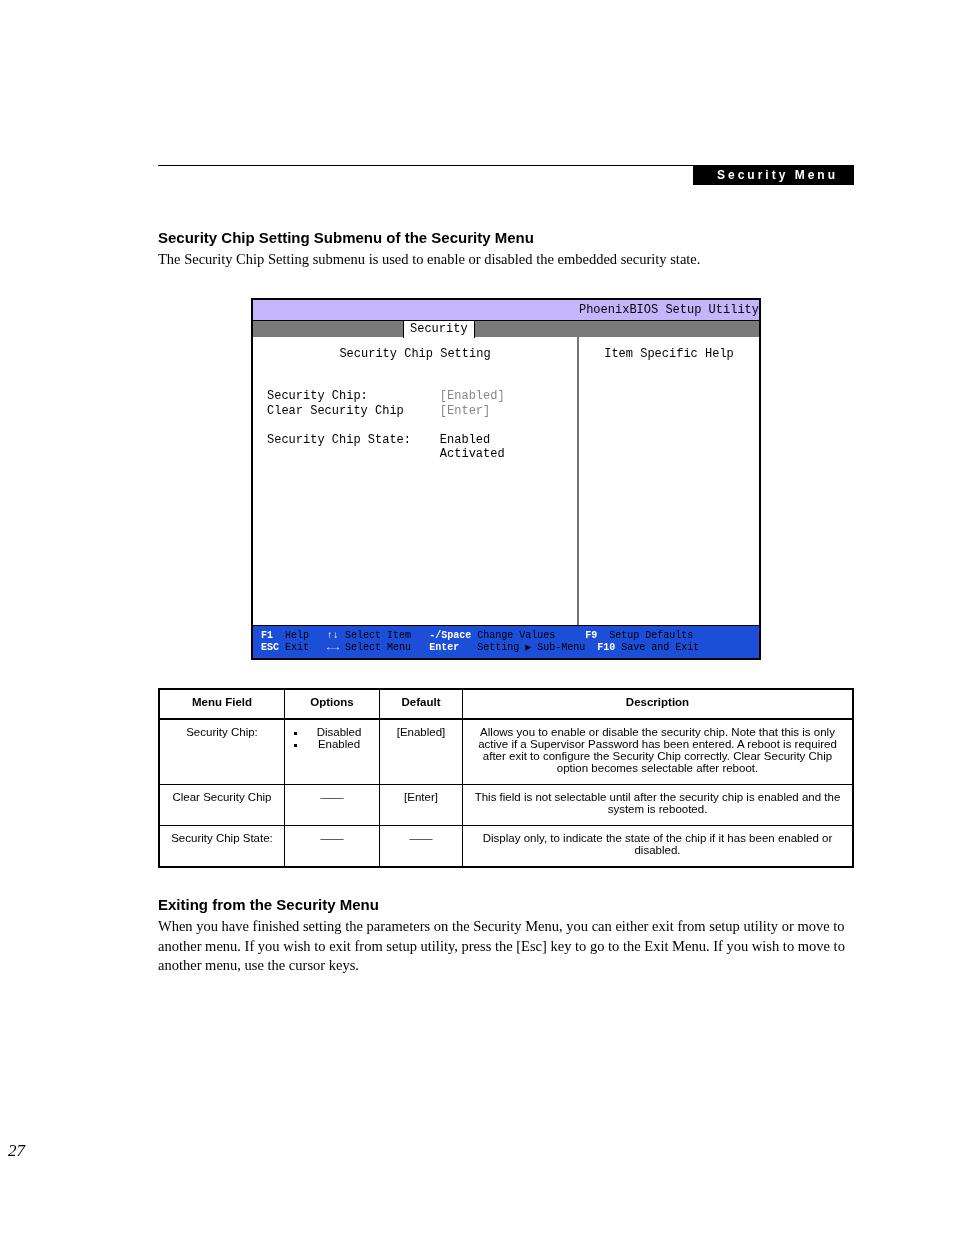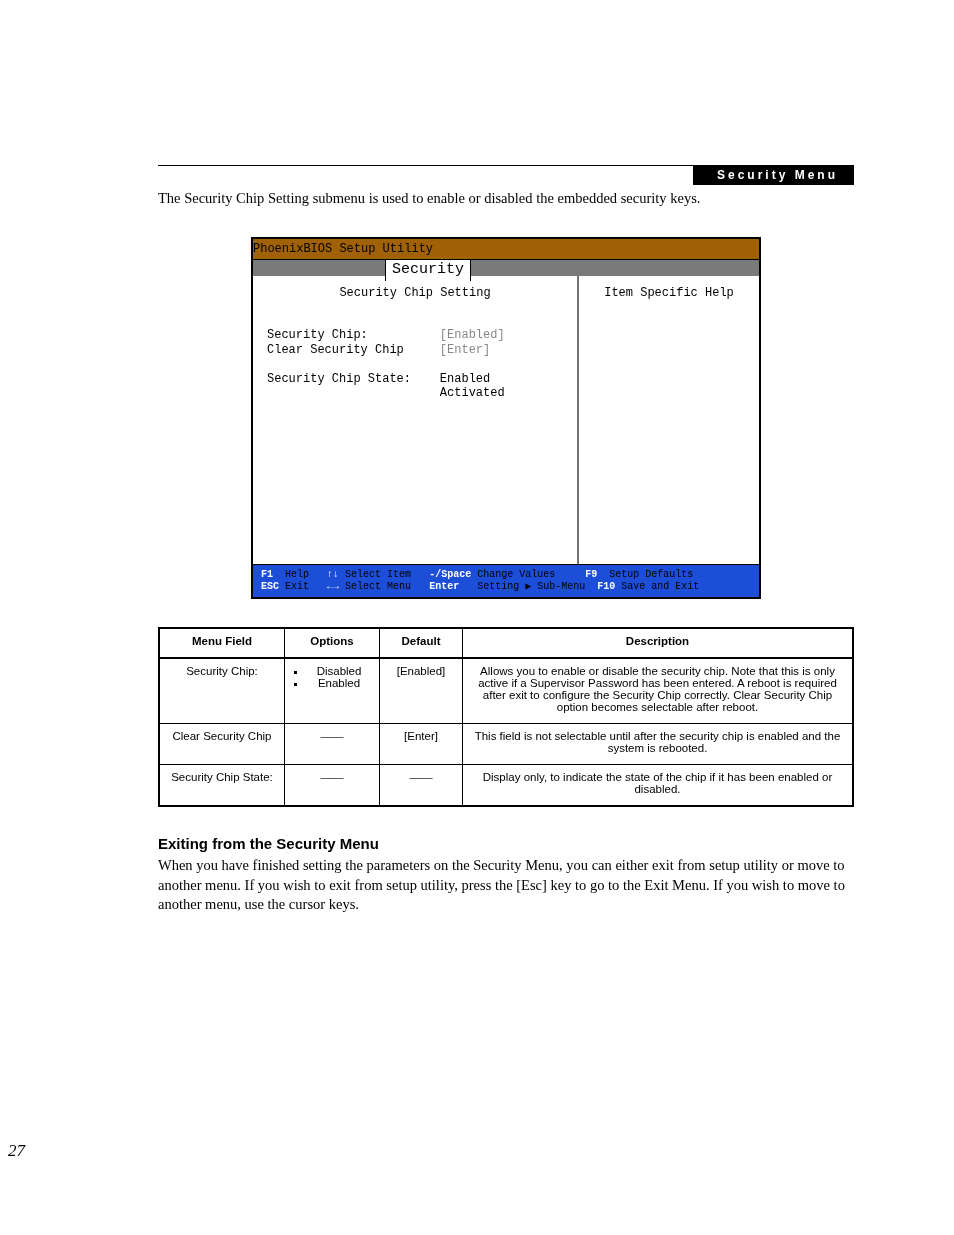--- a/index.html
+++ b/index.html
@@ -52,40 +52,40 @@
   .bios {
     width: 506px;
     margin: 28px auto 0 auto;
     border: 2px solid #000;
     font-family: "Courier New", monospace;
     font-size: 12px;
     line-height: 1.2;
     background: #fff;
   }
   .bios-title {
-    background: #a16207;
-    text-align: left;
+    background: #c4b5fd;
+    text-align: right;
     padding: 3px 0;
     border-bottom: 1px solid #000;
   }
   .bios-tab-row {
     background: #7a7a7a;
     height: 16px;
     position: relative;
   }
   .bios-tab {
     position: absolute;
-    left: 132px;
+    left: 150px;
     top: -1px;
     background: #fff;
     border: 1px solid #000;
     border-bottom: none;
     padding: 1px 6px 2px 6px;
     font-family: "Courier New", monospace;
-    font-size: 15px;
+    font-size: 12px;
   }
   .bios-columns {
     display: flex;
     height: 288px;
     border-bottom: 1px solid #000;
   }
   .bios-left {
     flex: 0 0 326px;
     border-right: 2px solid #737373;
     padding: 10px 14px 10px 14px;
@@ -168,21 +168,22 @@
   }
 </style>
 </head>
 <body>
 
 <div class="page">
   <hr class="hr-top">
   <div class="header-strip">Security Menu</div>
   <div class="clear"></div>
 
-  <div class="body-text">The Security Chip Setting submenu is used to enable or disabled the embedded security keys.</div>
+  <div class="section-heading">Security Chip Setting Submenu of the Security Menu</div>
+  <div class="body-text">The Security Chip Setting submenu is used to enable or disabled the embedded security state.</div>
 
   <div class="bios">
     <div class="bios-title">PhoenixBIOS Setup Utility</div>
     <div class="bios-tab-row">
       <div class="bios-tab">Security</div>
     </div>
     <div class="bios-columns">
       <div class="bios-left">
         <div class="bios-left-title">Security Chip Setting</div>
         <div class="bios-row"><span>Security Chip:</span>          <span class="bios-grey">[Enabled]</span></div>

